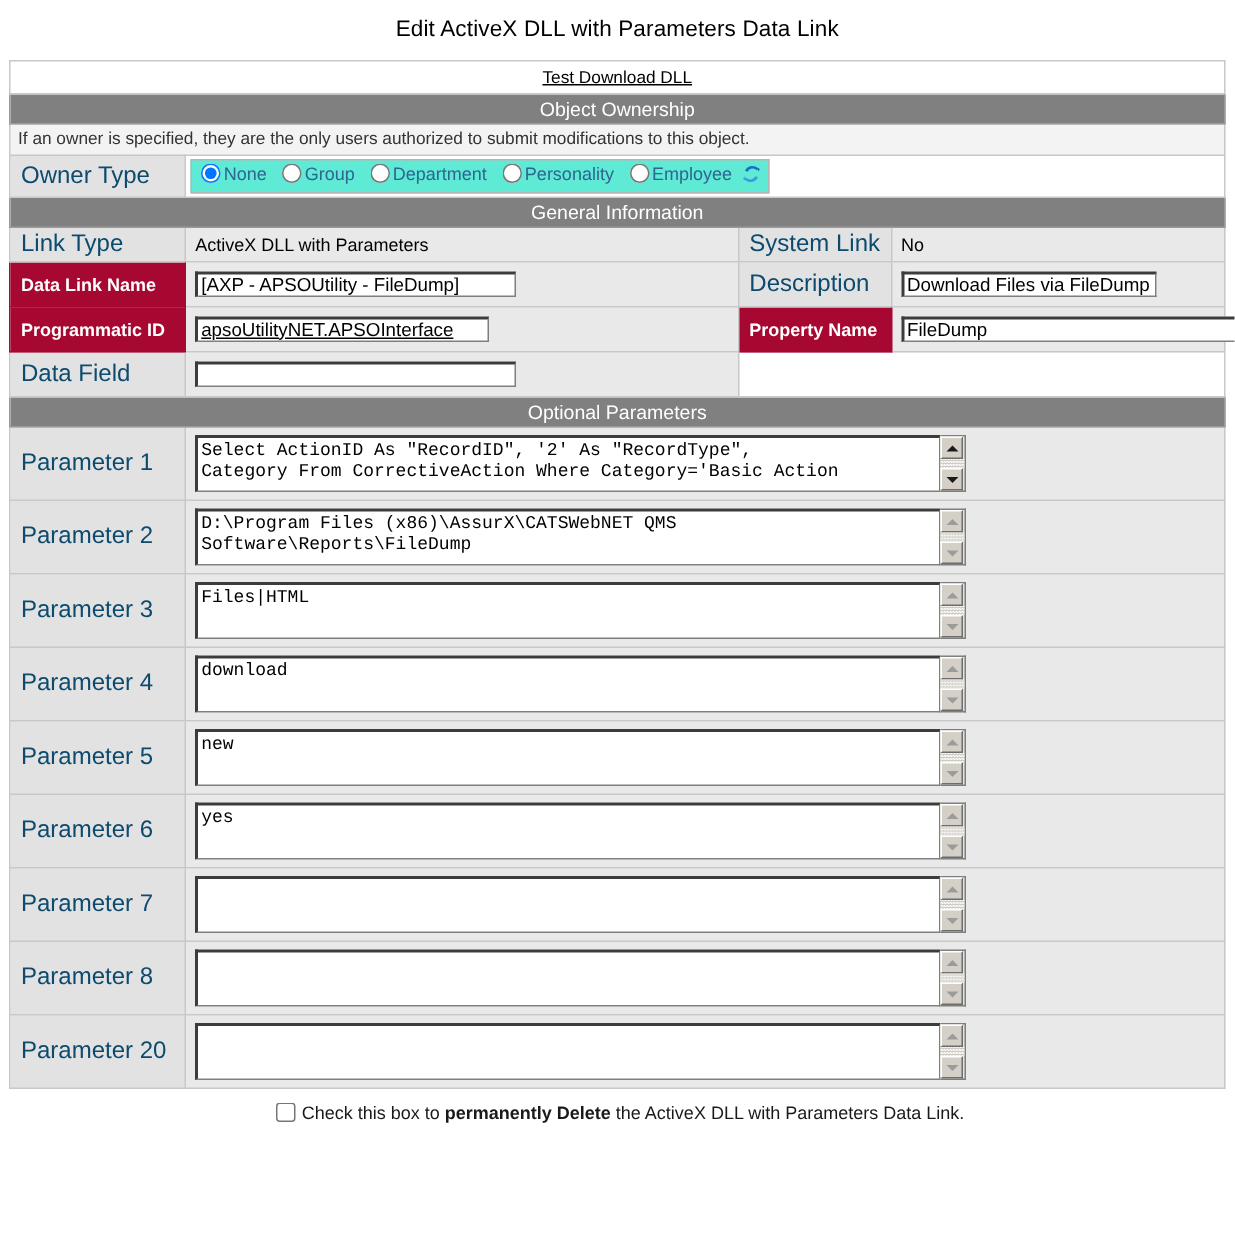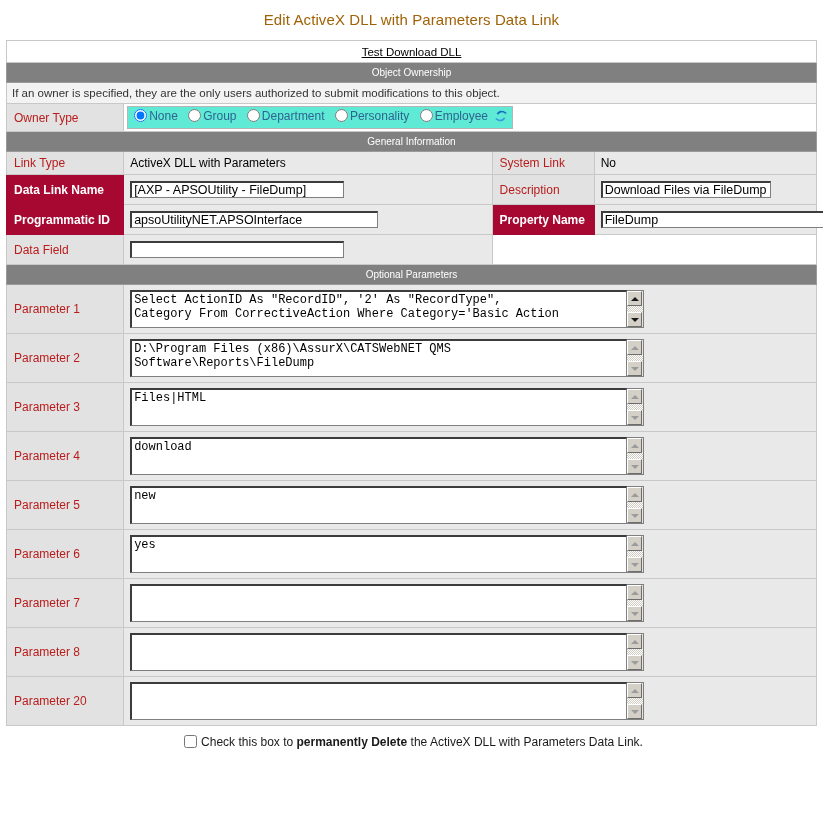--- a/index.html
+++ b/index.html
@@ -13,21 +13,21 @@
     font-family: "Liberation Sans", sans-serif;
     font-size: 12px;
     color: #000000;
     overflow: hidden;
   }
 
   
   #page-title {
     text-align: center;
     font-size: 15px;
-    color: #a16207;
+    color: #000000;
     font-weight: normal;
     padding-top: 11px;
     padding-bottom: 12px;
     letter-spacing: 0.1px;
   }
 
   
   #form-table {
     width: 811px;
     margin: 0 auto;
@@ -53,38 +53,38 @@
     text-decoration: underline;
     cursor: pointer;
   }
 
   
   .section-bar {
     background: #808080;
     color: #ffffff;
     text-align: center;
     height: 19px;
-    font-size: 10px;
+    font-size: 13px;
     border: 1px solid #9a9a9a !important;
   }
 
   
   .note-cell {
     background: #f3f3f3;
     color: #333333;
     height: 20px;
     font-size: 11.5px;
     padding-left: 5px !important;
   }
 
   
   .lbl {
     background: #e2e2e2;
-    color: #b91c1c;
-    font-size: 12px;
+    color: #0c4a6e;
+    font-size: 16px;
     font-weight: normal;
     padding-left: 7px !important;
     border: 1px solid #c8c8c8;
     white-space: nowrap;
   }
   .lbl-req {
     background: #a60832;
     color: #ffffff;
     font-weight: bold;
     font-size: 12px;
@@ -303,21 +303,21 @@
       </td>
       <td class="lbl">Description</td>
       <td class="field-cell">
         <input class="txt" style="width: 170px;" type="text" value="Download Files via FileDump">
       </td>
     </tr>
 
     <tr>
       <td class="lbl-req" style="height:29px">Programmatic ID</td>
       <td class="field-cell">
-        <input class="txt" style="width: 248px;" type="text" value="apsoUtilityNET.APSOInterface">
+        <input class="txt" style="width: 196px; text-decoration: underline;" type="text" value="apsoUtilityNET.APSOInterface">
       </td>
       <td class="lbl-req">Property Name</td>
       <td class="field-cell">
         <input class="txt" style="width: 244px;" type="text" value="FileDump">
       </td>
     </tr>
 
     <tr>
       <td class="lbl" style="height:29px">Data Field</td>
       <td class="field-cell">

